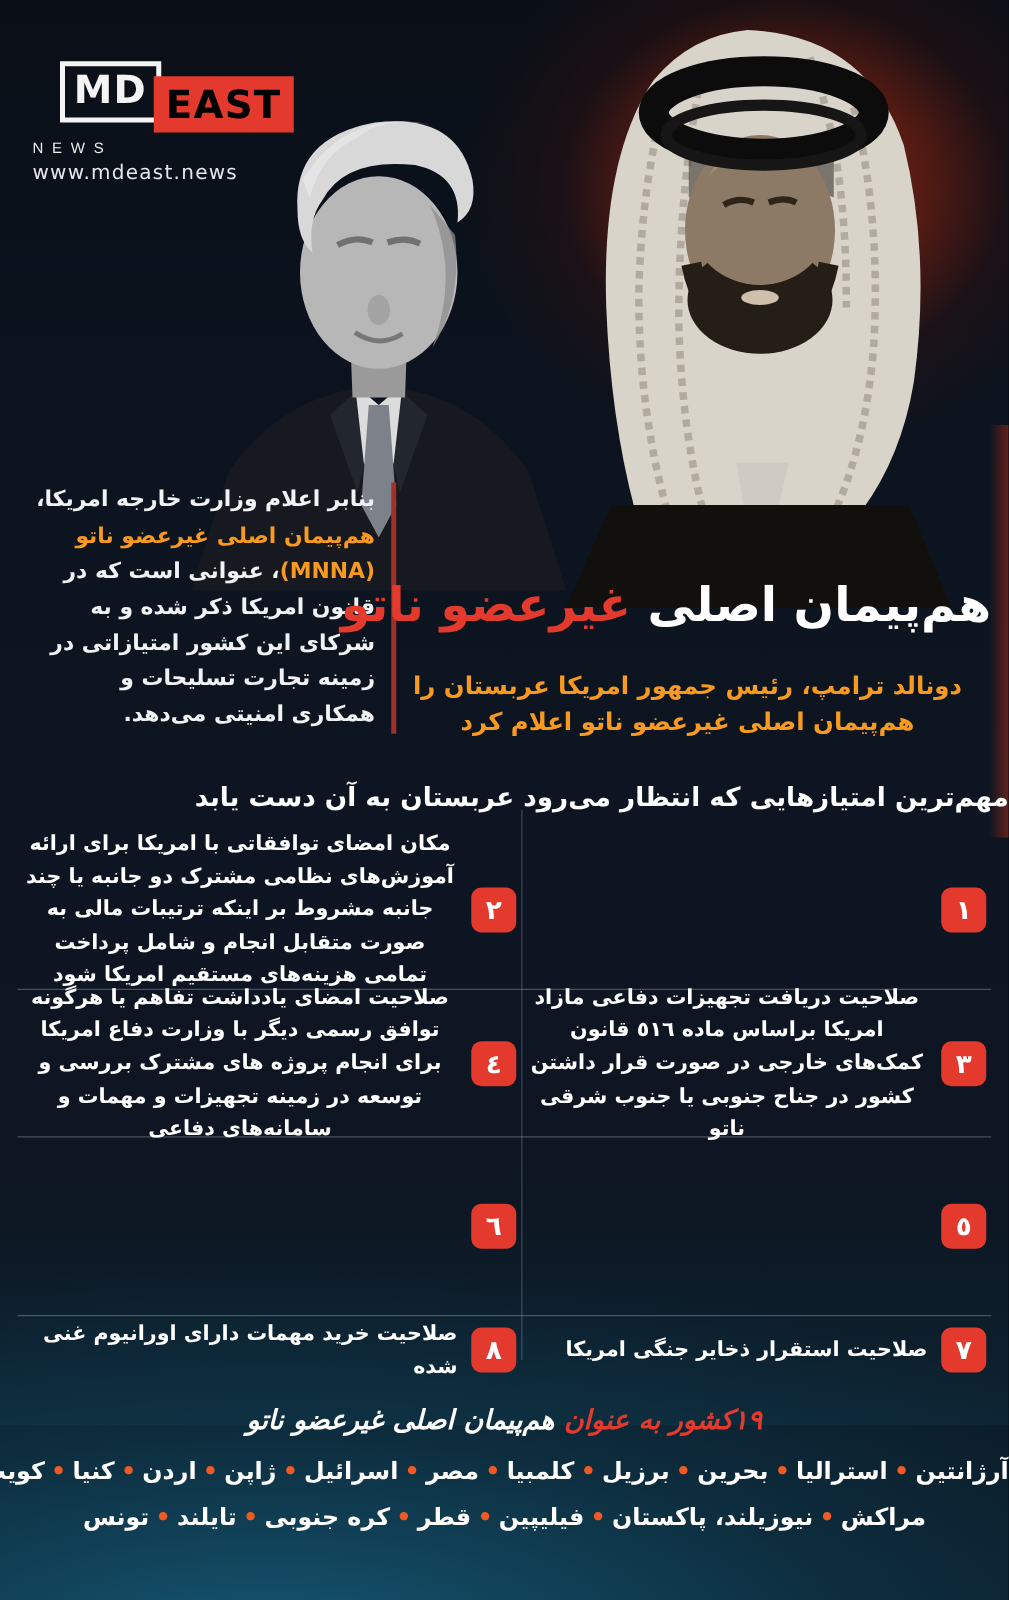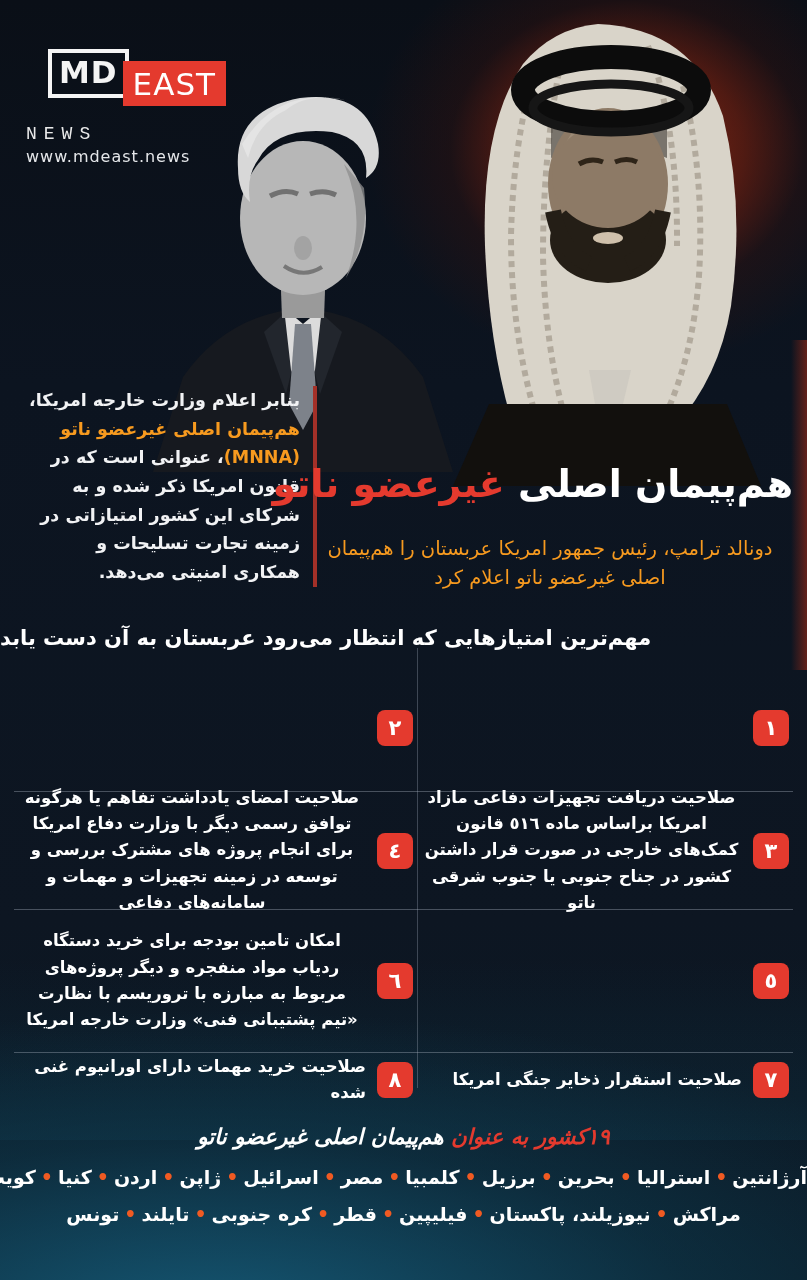--- a/index.html
+++ b/index.html
@@ -19,37 +19,37 @@
     background:linear-gradient(180deg,rgba(0,0,0,0),rgba(16,62,82,.28));}
   
   .photo{position:absolute;pointer-events:none;}
   .photo-mbs{left:393px;top:6px;}
   .photo-trump{left:138px;top:72px;}
   
   .logo{position:absolute;left:26px;top:40px;direction:ltr;text-align:left;color:#fff;}
   .logo-row{display:flex;align-items:center;padding-left:22px;}
   .logo-md{border:4px solid #f4f4f4;color:#f4f4f4;font-weight:bold;font-size:31px;line-height:1;
     padding:4px 7px 6px 7px;letter-spacing:1px;}
-  .logo-east{background:var(--accent-red,#e43a2e);color:#ffffff;font-weight:normal;font-size:31px;line-height:1;
+  .logo-east{background:var(--accent-red,#e43a2e);color:#000000;font-weight:bold;font-size:31px;line-height:1;
     padding:8px 10px 6px 10px;margin-left:-6px;align-self:center;letter-spacing:1px;margin-top:21px;}
-  .logo-news{font-family:Liberation Mono, monospace;font-size:18px;letter-spacing:7px;margin-top:18px;color:#eaeaea;}
+  .logo-news{font-family:Liberation Sans, sans-serif;font-size:12px;letter-spacing:7px;margin-top:5px;color:#eaeaea;}
   .logo-url{font-size:16px;color:#e4e6e9;margin-top:3px;letter-spacing:1px;}
   
   .intro{position:absolute;left:24px;top:386px;width:276px;border-left:none;
     border-right:4px solid #a33028;padding-right:13px;text-align:right;
     font-size:17.5px;font-weight:bold;line-height:1.64;color:#f1f2f4;}
   .intro .hl{color:var(--accent-orange,#f79a1f);}
   
   .title-main{position:absolute;right:14px;top:462px;width:500px;text-align:right;white-space:nowrap;
     font-size:38px;font-weight:bold;color:#ffffff;line-height:1.2;}
   .title-main .red{color:var(--accent-red,#e43a2e);}
   .title-sub{position:absolute;right:14px;top:534px;width:486px;text-align:center;
-    color:var(--accent-orange,#f79a1f);font-size:19.5px;font-weight:normal;line-height:1.5;}
+    color:var(--accent-orange,#f79a1f);font-size:19.5px;font-weight:bold;line-height:1.5;}
   
-  .list-header{position:absolute;top:626px;left:0;width:100%;text-align:left;
+  .list-header{position:absolute;top:626px;left:0;width:100%;text-align:right;
     color:#ffffff;font-size:21px;font-weight:bold;}
   .benefits-grid{position:absolute;top:664px;right:14px;width:779px;direction:rtl;
     display:grid;grid-template-columns:376px 403px;grid-template-rows:128px 118px 143px 54px;}
   .cell{display:flex;align-items:center;gap:11px;padding:4px 4px;}
   .cell.sep{border-bottom:1px solid rgba(168,178,192,.38);}
   .badge{min-width:36px;width:36px;height:36px;border-radius:8px;background:var(--accent-red,#e43a2e);
     color:#fff;font-size:21px;font-weight:bold;display:flex;align-items:center;justify-content:center;
     flex:0 0 auto;}
   .cell .txt{flex:1;color:#fff;font-weight:bold;font-size:16.5px;line-height:1.6;text-align:center;}
   .cell.start .txt{text-align:start;}
@@ -139,35 +139,35 @@
 
   <div class="list-header">مهم‌ترین امتیازهایی که انتظار می‌رود عربستان به آن دست یابد</div>
   <div class="v-div"></div>
 
   <div class="benefits-grid">
     <div class="cell sep">
       <div class="badge">١</div>
     </div>
     <div class="cell sep">
       <div class="badge">٢</div>
+      <div class="txt">مکان امضای توافقاتی با امریکا برای ارائه آموزش‌های نظامی مشترک دو جانبه یا چند جانبه مشروط بر اینکه ترتیبات مالی به صورت متقابل انجام و شامل پرداخت تمامی هزینه‌های مستقیم امریکا شود</div>
     </div>
     <div class="cell sep">
       <div class="badge">٣</div>
       <div class="txt">صلاحیت دریافت تجهیزات دفاعی مازاد امریکا براساس ماده ٥١٦ قانون کمک‌های خارجی در صورت قرار داشتن کشور در جناح جنوبی یا جنوب شرقی ناتو</div>
     </div>
     <div class="cell sep">
       <div class="badge">٤</div>
       <div class="txt">صلاحیت امضای یادداشت تفاهم یا هرگونه توافق رسمی دیگر با وزارت دفاع امریکا برای انجام پروژه های مشترک بررسی و توسعه در زمینه تجهیزات و مهمات و سامانه‌های دفاعی</div>
     </div>
     <div class="cell sep">
       <div class="badge">٥</div>
     </div>
     <div class="cell sep">
       <div class="badge">٦</div>
-      <div class="txt">امکان تامین بودجه برای خرید دستگاه ردیاب مواد منفجره و دیگر پروژه‌های مربوط به مبارزه با تروریسم با نظارت «تیم پشتیبانی فنی» وزارت خارجه امریکا</div>
     </div>
     <div class="cell start">
       <div class="badge">٧</div>
       <div class="txt">صلاحیت استقرار ذخایر جنگی امریکا</div>
     </div>
     <div class="cell start">
       <div class="badge">٨</div>
       <div class="txt">صلاحیت خرید مهمات دارای اورانیوم غنی شده</div>
     </div>
   </div>

